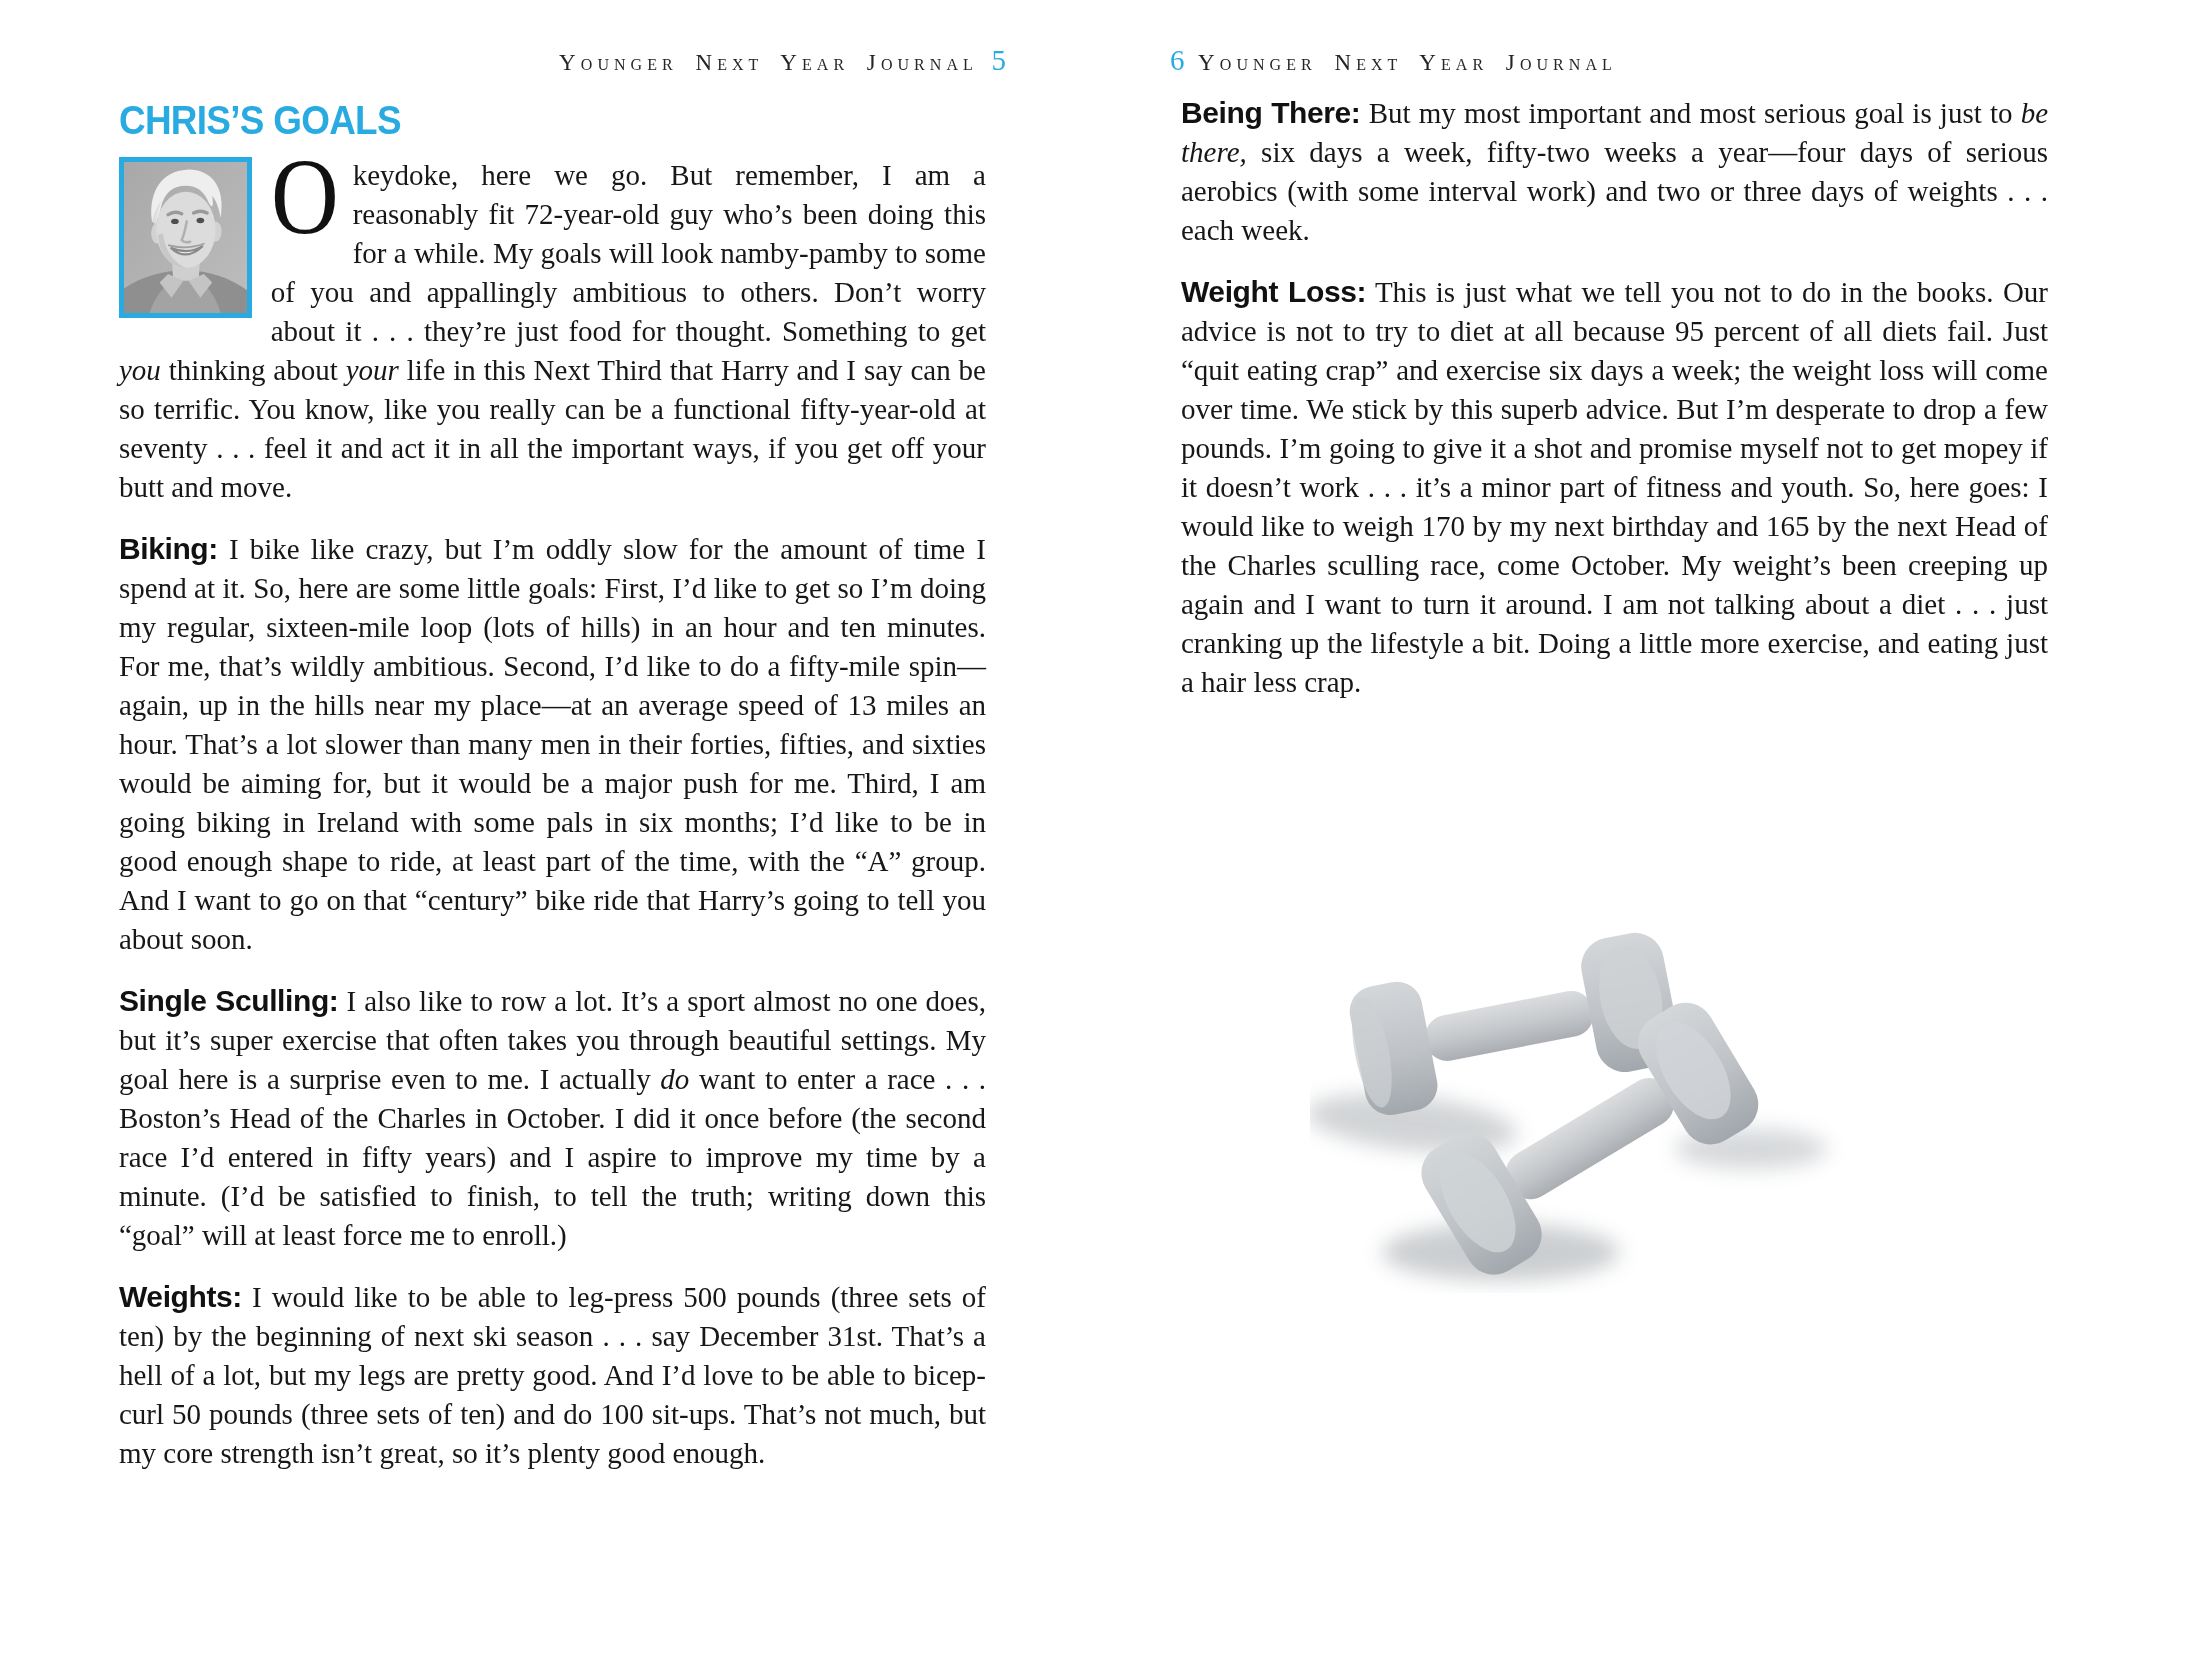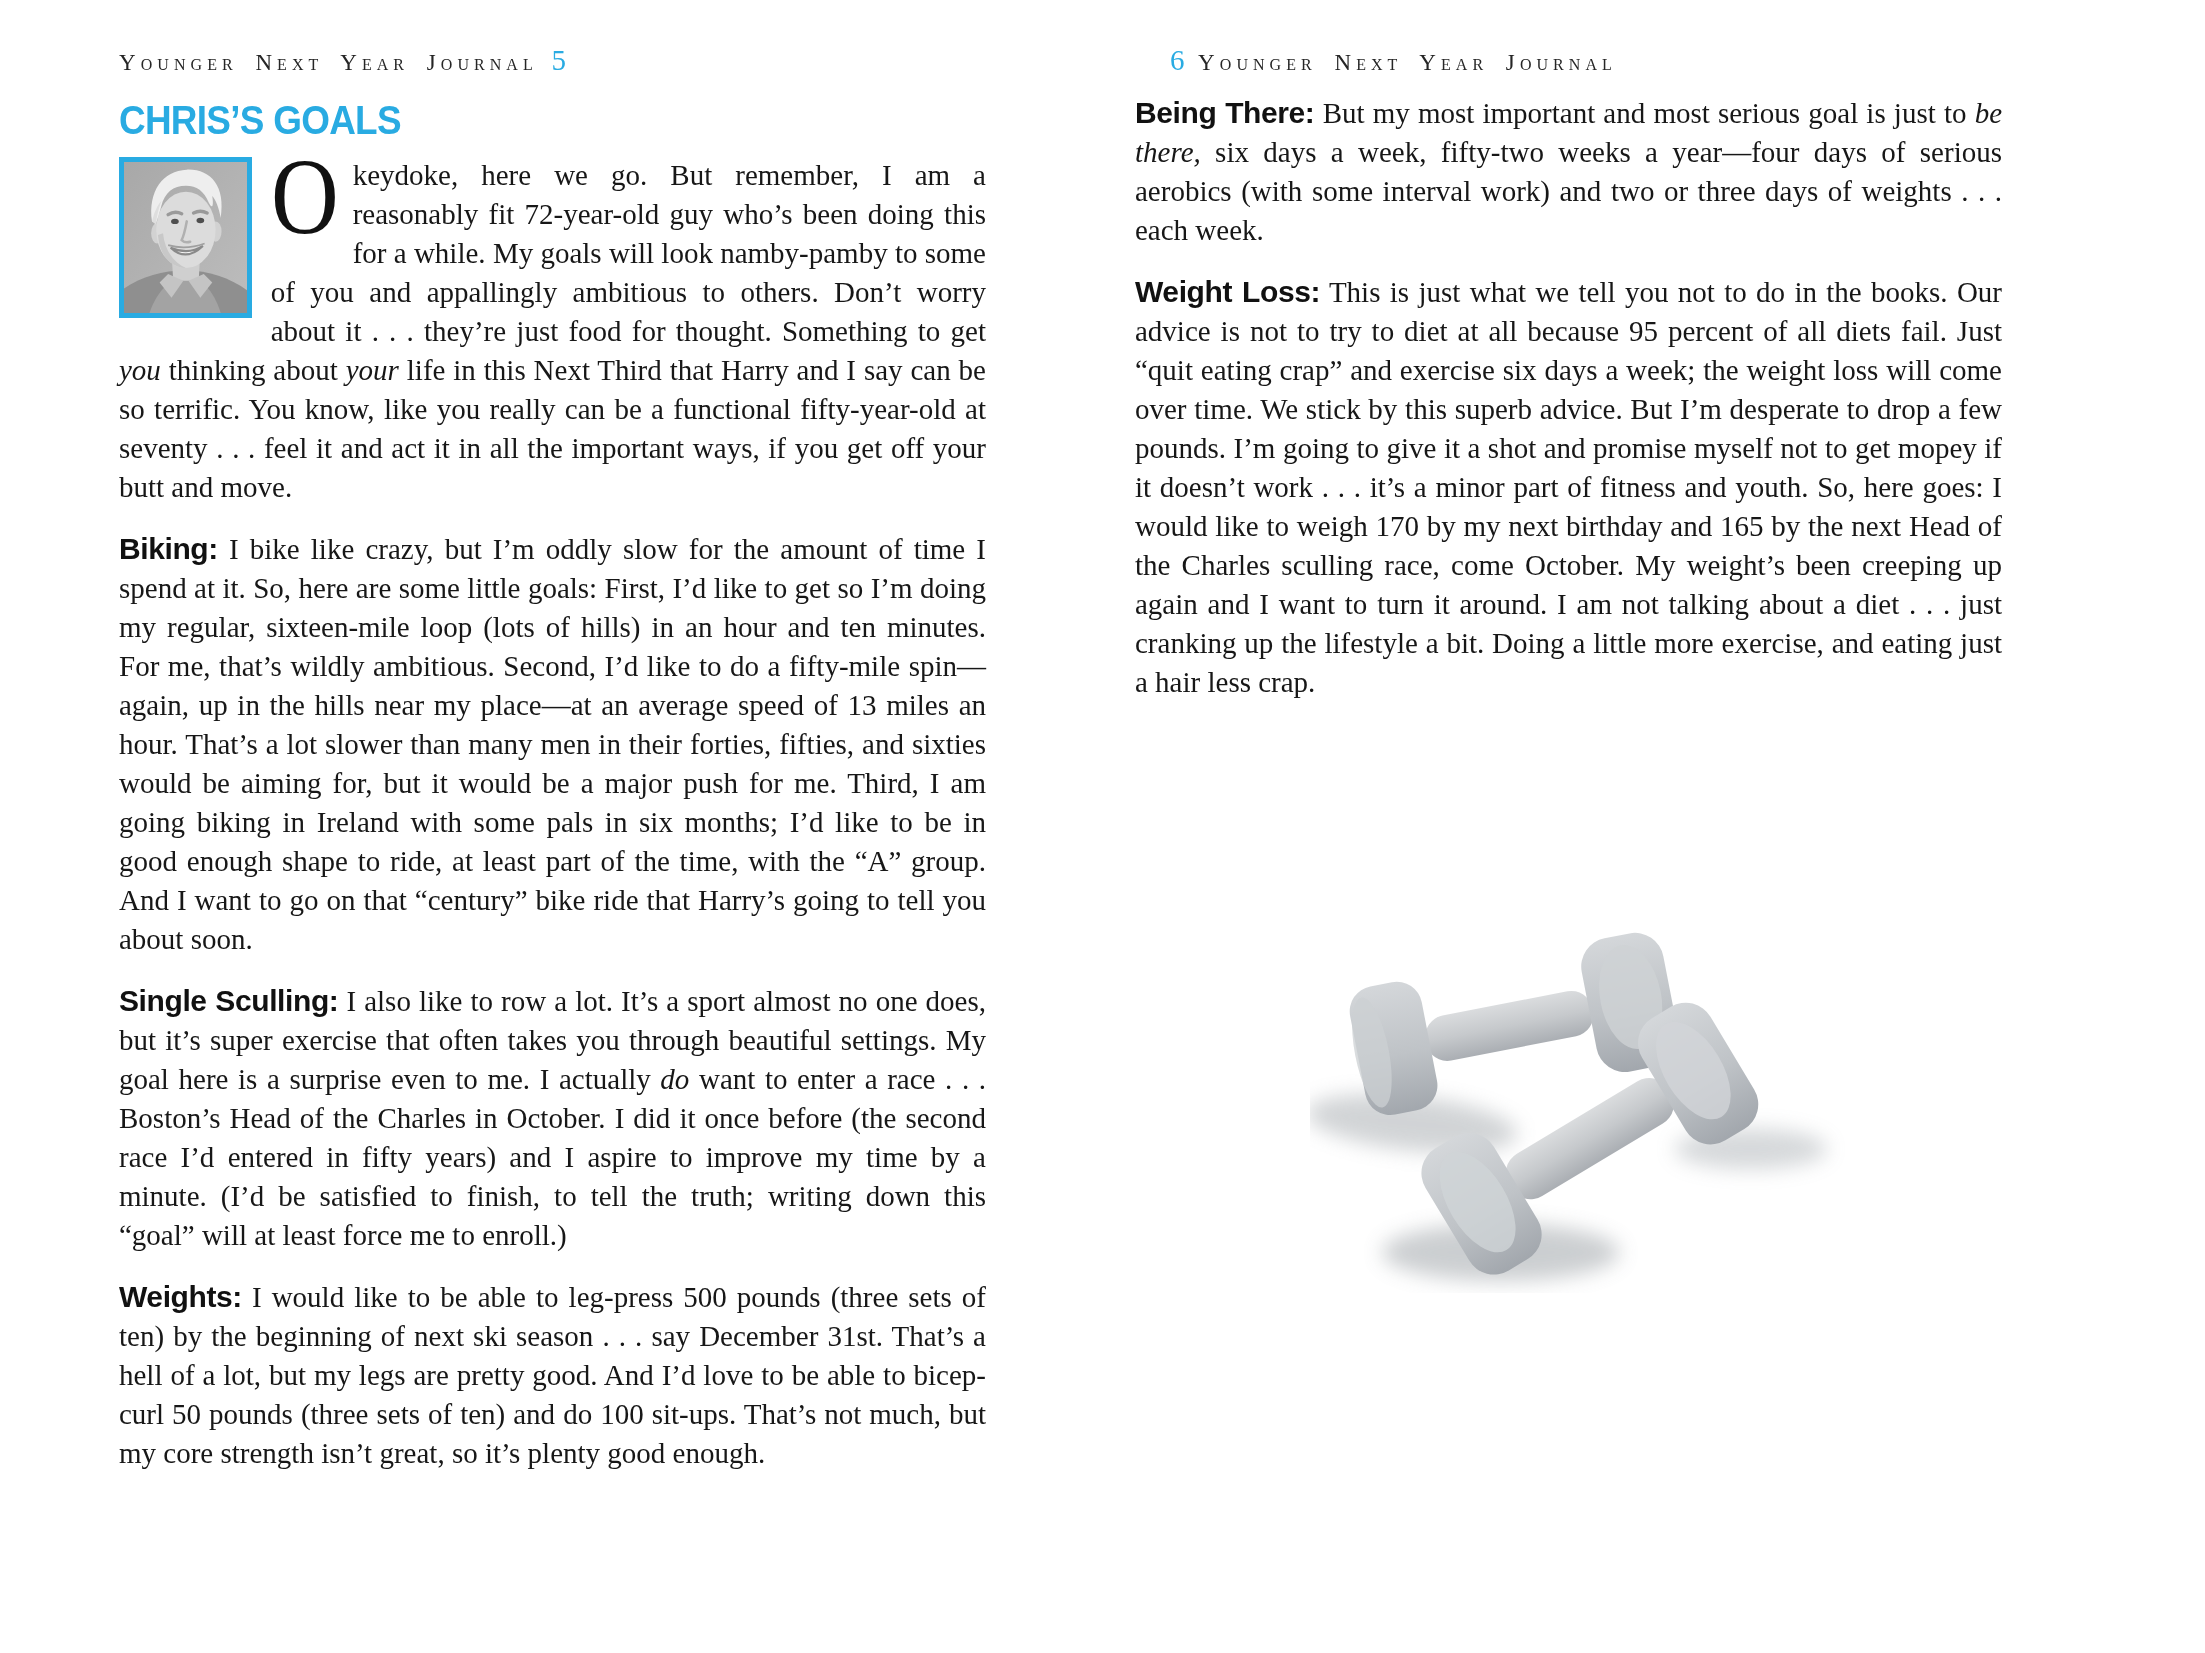--- a/index.html
+++ b/index.html
@@ -1,33 +1,33 @@
 <!DOCTYPE html>
 <html lang="en" style="font-size:13.6px"><head>
 <meta charset="utf-8">
 <style>
   html,body{margin:0;padding:0;}
   body{width:2205px;height:1654px;background:#ffffff;overflow:hidden;}
   .spread{position:relative;width:2205px;height:1654px;background:#ffffff;}
 
   
   .running-head{position:absolute;top:44px;white-space:nowrap;color:#262626;}
-  .head-left{left:119px;width:887px;text-align:left;}
+  .head-left{left:119px;width:887px;text-align:right;}
   .head-right{left:1170px;text-align:right;}
   .head-title{font-family:"Liberation Serif",serif;font-variant:small-caps;
               font-size:23px;letter-spacing:0.22em;word-spacing:0.30em;color:#262626;}
   .page-num{font-family:"Liberation Serif",serif;font-size:29px;color:#29abe2;}
   .head-left .page-num{margin-left:13.6px;}
   .head-right .page-num{margin-right:13.6px;}
 
   
   .col{position:absolute;width:867px;font-family:"Liberation Serif",serif;
        font-size:29px;line-height:39px;color:#171717;text-align:justify;}
   .col-left{left:119px;top:98px;}
-  .col-right{left:1135px;top:93px;}
+  .col-right{left:1181px;top:93px;}
 
   .section-title{margin:0;font-family:"Liberation Sans",sans-serif;font-weight:700;
                  font-size:41px;line-height:44px;color:#29abe2;letter-spacing:-0.8px;
                  transform:scaleX(0.90);transform-origin:0 0;}
 
   p.body-para{margin:0 0 22px 0;}
   p.intro{margin-top:13.6px;}
   .lead{font-family:"Liberation Sans",sans-serif;font-weight:700;font-size:30px;
         letter-spacing:-0.4px;color:#111;}
   i{font-style:italic;}

